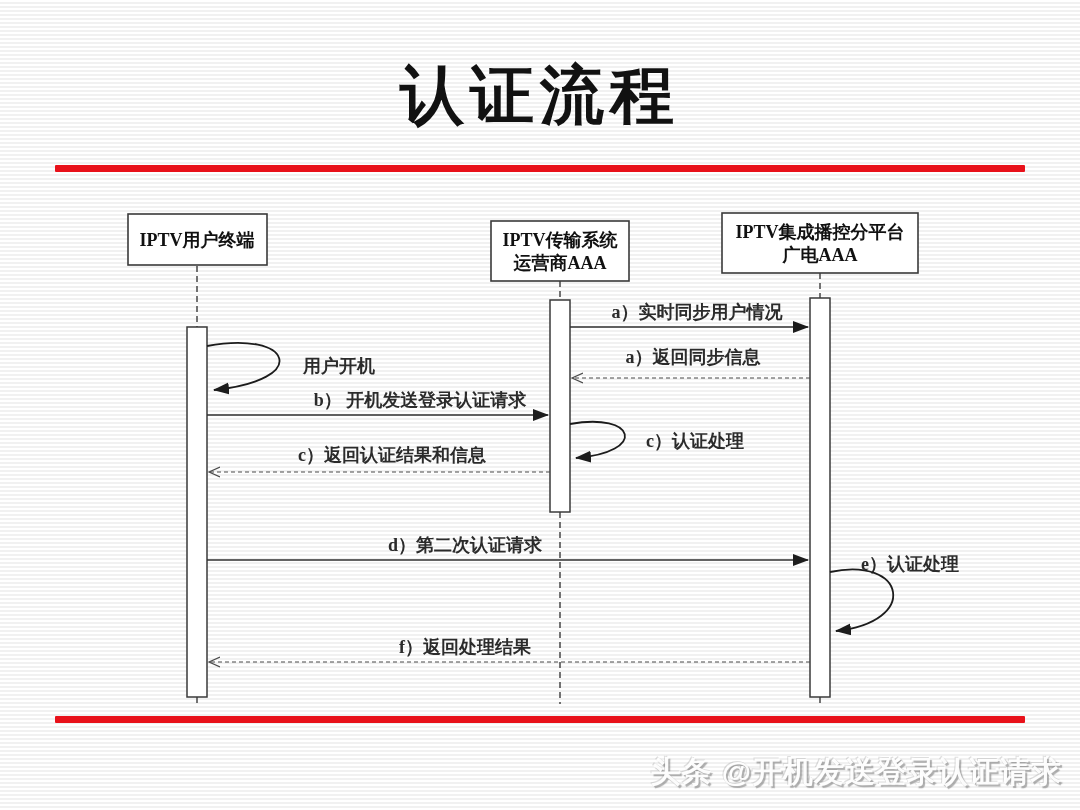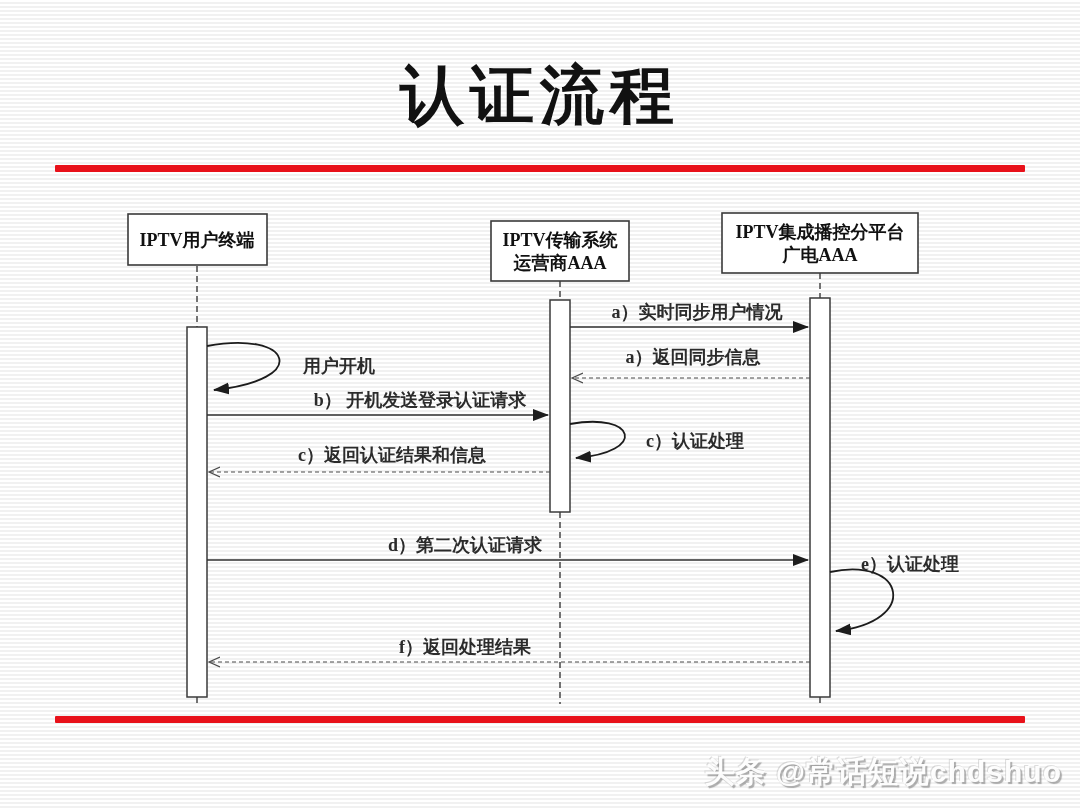--- a/index.html
+++ b/index.html
@@ -106,13 +106,13 @@
   <text class="msg-label mid" x="465" y="551">d）第二次认证请求</text>
   <line class="msg-solid" x1="207" y1="560" x2="808" y2="560" marker-end="url(#mFilled)"></line>
 
   <text class="msg-label" x="861" y="570">e）认证处理</text>
   <path class="msg-loop" d="M830,572 C906,556 920,622 836,631" marker-end="url(#mFilled)"></path>
 
   <text class="msg-label mid" x="465" y="653">f）返回处理结果</text>
   <line class="msg-dashed" x1="810" y1="662" x2="209" y2="662" marker-end="url(#mOpen)"></line>
 </svg>
 
-<div class="watermark">头条 @常话短说chdshuo</div>
+<div class="watermark">头条 @开机发送登录认证请求</div>
 
 </body></html>

